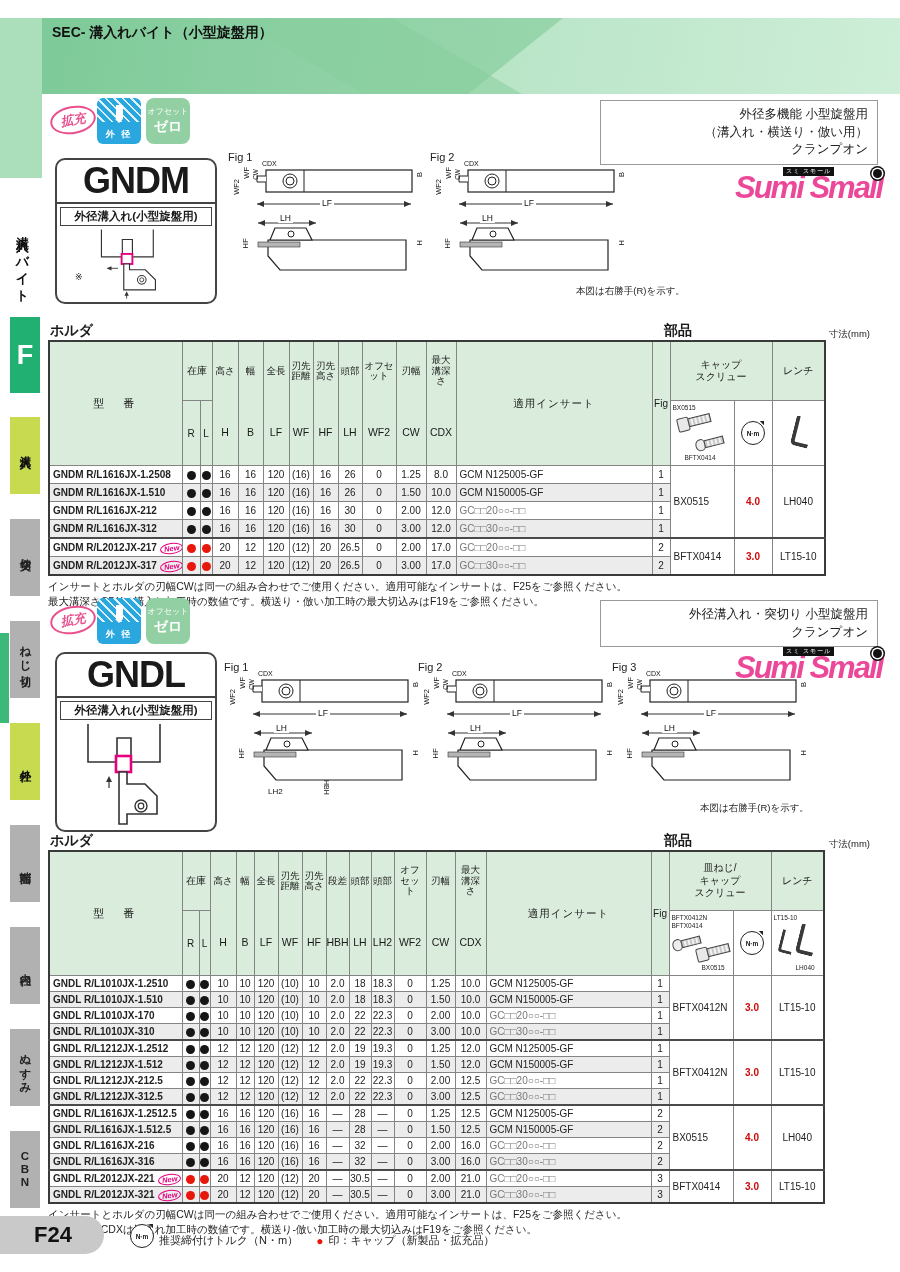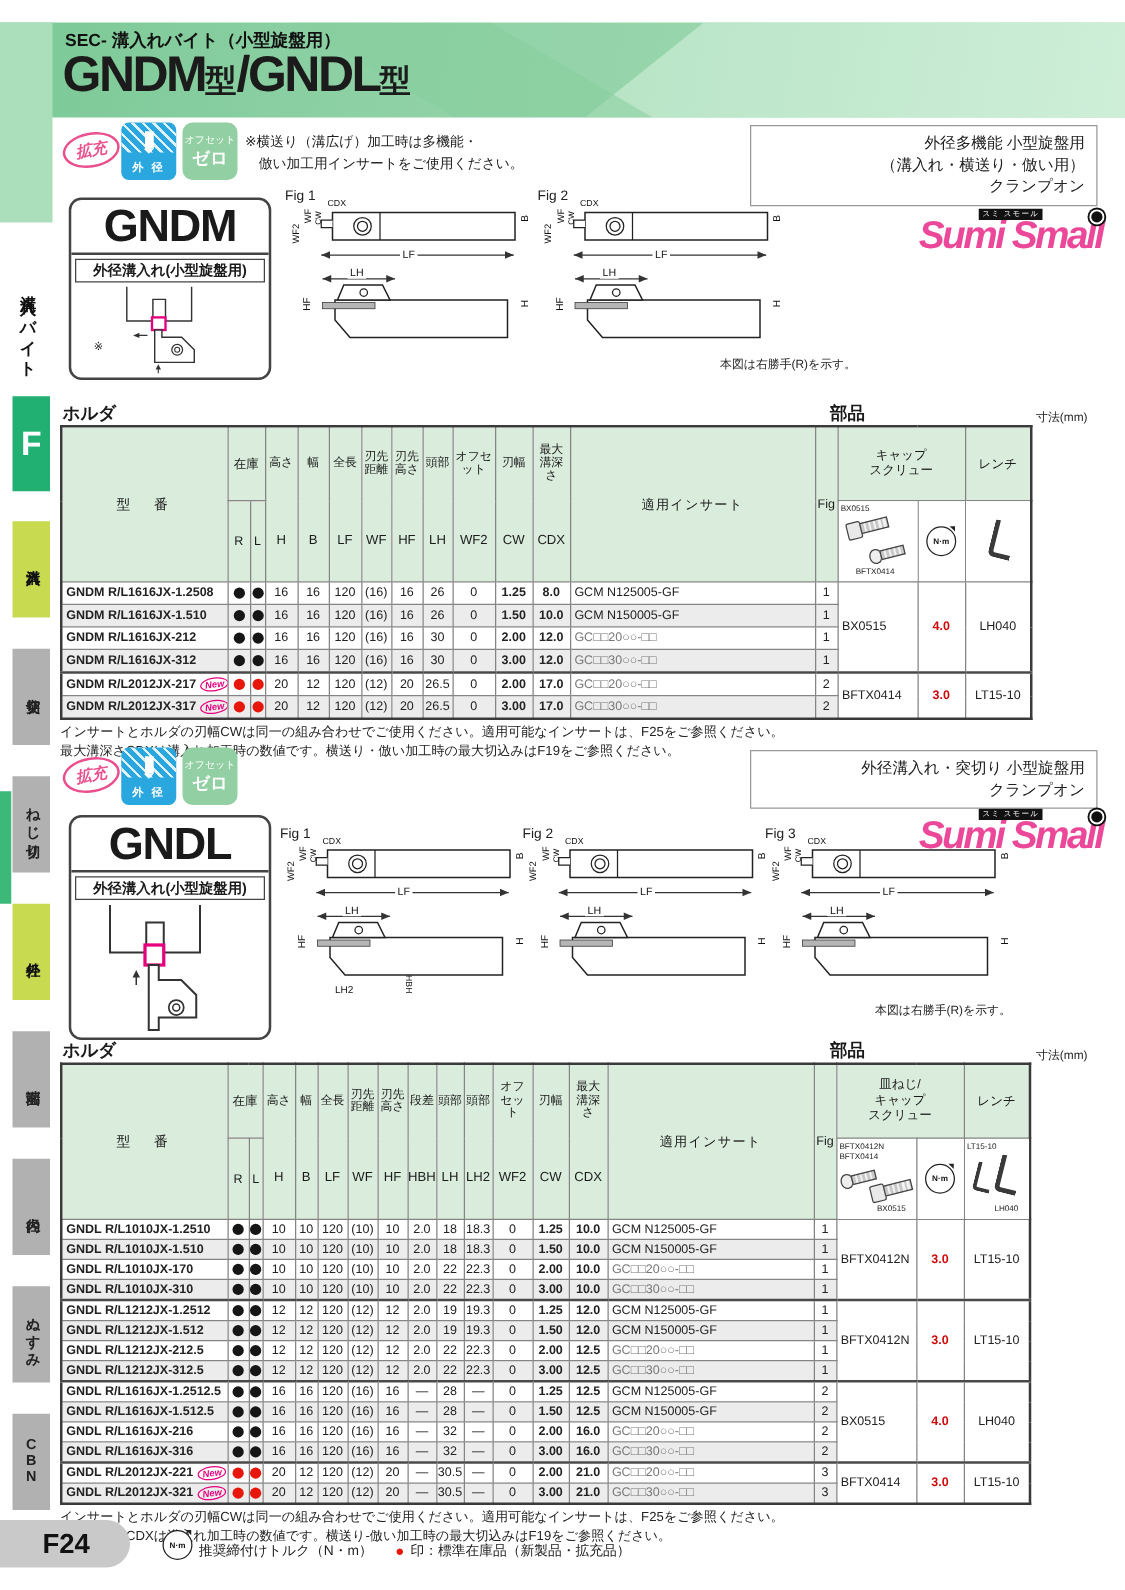--- a/index.html
+++ b/index.html
@@ -105,21 +105,21 @@
   .thmodel{font-size:11px;letter-spacing:4px;}
   .thins{font-size:10.5px;letter-spacing:1px;}
   .thscrew div{font-size:10px;line-height:1.25;}
   .imgcell{background:#fff;position:relative;}
   .sl{position:absolute;font-size:6.5px;color:#222;white-space:nowrap;}
   tbody td{height:17px;color:#222;}
   #t2 tbody td{height:15px;}
   tbody tr.alt td{background:#ececec;}
   tbody tr.gsep td{border-top:2px solid #4a4a4a;}
   td.model{text-align:left;padding-left:3px;font-weight:bold;font-size:10px;white-space:nowrap;}
-  td.b{font-weight:bold;}
+  td.b{font-weight:normal;}
   td.ins{text-align:left;padding-left:3px;white-space:nowrap;}
   td.ins.ph{color:#777;}
   td.pscrew{text-align:left;padding-left:3px;background:#fff !important;font-size:10px;}
   td.ptorq{color:#cf0a0a;font-weight:bold;background:#fff !important;}
   td.pwrench{background:#fff !important;font-size:10px;}
   .dot{display:inline-block;width:9px;height:9px;border-radius:50%;background:#161616;vertical-align:middle;}
   .dot.red{background:#e8170c;}
   .newb{display:inline-block;margin-left:3px;padding:0 3px;border:1.2px solid #e6007e;border-radius:50%;
         color:#e6007e;font-style:italic;font-weight:bold;font-size:7.5px;line-height:9px;transform:rotate(-8deg);}
   .notes{margin-top:3px;font-size:10.5px;line-height:1.45;color:#222;}
@@ -152,23 +152,20 @@
 <body>
 
 <div id="page">
 
   <div class="band">
       <div class="ov1"></div>
       <div class="ov2"></div>
     </div>
   <div class="corner"></div>
   <div class="cat-line">SEC- 溝入れバイト（小型旋盤用）</div>
-  <div class="main-title">
-    <span>GNDM</span><span class="kata">型</span><span>/</span><span>GNDL</span><span class="kata">型</span>
-  </div>
 
   <div class="v-label">溝入れバイト</div>
   <div class="f-block">F</div>
   <div id="side-tabs">
       <div class="stab on">溝入れ</div>
       <div class="stab off">突切り</div>
       <div class="stab off">ねじ切り</div>
       <div class="stab on">外径</div>
       <div class="stab off">端面</div>
       <div class="stab off">内径</div>
@@ -179,24 +176,20 @@
 
   <div class="b-kakuju" style="left:50px;top:106px">拡充</div>
   <div class="b-gaikei" style="left:97px;top:98px">
     <div class="hatch"></div>
     <div class="tool"></div>
     <div class="lab">外 径</div>
   </div>
   <div class="b-offset" style="left:146px;top:98px">
     <div class="l1">オフセット</div>
     <div class="l2">ゼロ</div>
-  </div>
-  <div class="smallnote" style="left:196px;top:106px">
-    <div>※横送り（溝広げ）加工時は多機能・</div>
-    <div class="ind">倣い加工用インサートをご使用ください。</div>
   </div>
   <div class="infobox" style="top:100px">
     <div>外径多機能 小型旋盤用</div>
     <div>（溝入れ・横送り・倣い用）</div>
     <div>クランプオン</div>
   </div>
   <div class="sumilogo" style="left:735px;top:170px">
     <span class="ruby">スミ スモール</span>
     <span class="txt">Sumi Small</span>
     <span class="gear"></span>
@@ -986,16 +979,16 @@
       <div>最大溝深さCDXは溝入れ加工時の数値です。横送り-倣い加工時の最大切込みはF19をご参照ください。</div>
     </div>
   </div>
 
   <div class="f24">F24</div>
   <div class="legend">
     <span class="nmico">N·m</span>
     <span>推奨締付けトルク（N・m）</span>
     <span style="width:8px"></span>
     <span class="rdot">●</span>
-    <span>印：標準在庫品（新製品・拡充品）</span>
+    <span>印：キャップ（新製品・拡充品）</span>
   </div>
 
 </div>
 
 </body></html>

